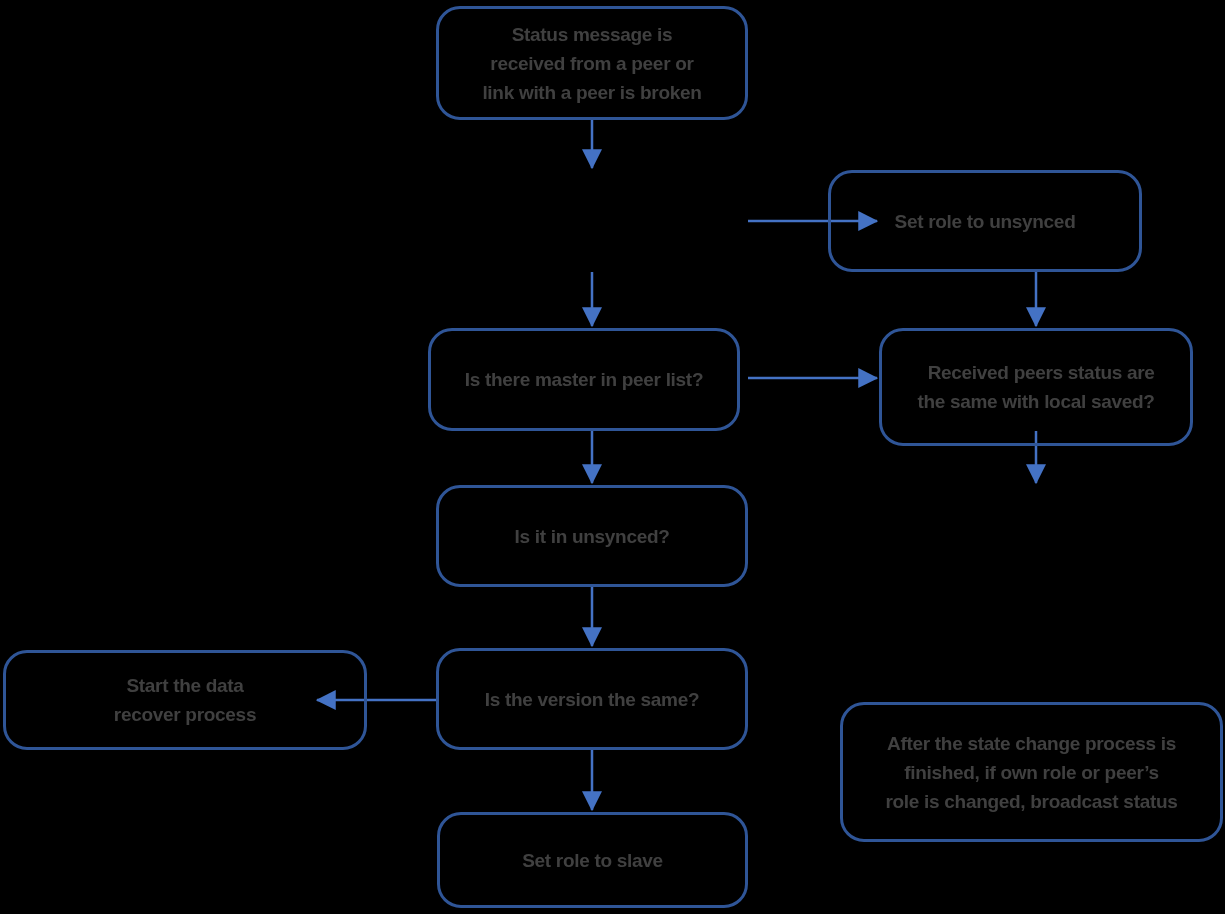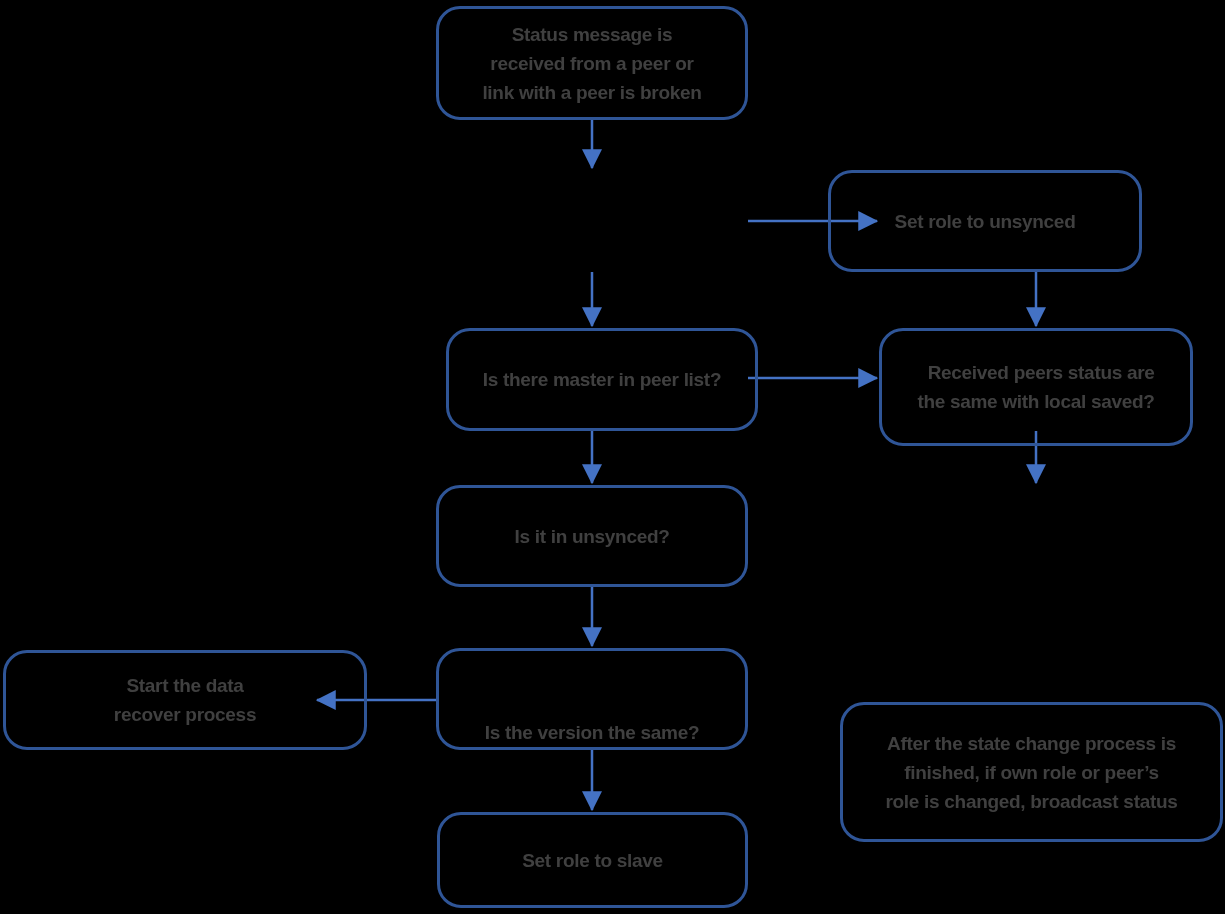--- a/index.html
+++ b/index.html
@@ -32,28 +32,28 @@
     display: flex;
     align-items: center;
     justify-content: center;
     text-align: center;
     color: #404040;
     font-size: 19px;
     font-weight: 700;
     line-height: 29px;
     letter-spacing: -0.3px;
     white-space: pre-line;
-    padding: 0 6px;
+    padding: 8px 6px;
   }
   
   .n-status   { left: 436px; top: 6px;   width: 312px; height: 114px; }
   .n-peers    { left: 436px; top: 170px; width: 312px; height: 102px; }
-  .n-master   { left: 446px; top: 328px; width: 312px; height: 103px; }
+  .n-master   { left: 428px; top: 328px; width: 312px; height: 103px; }
   .n-unsynced { left: 436px; top: 485px; width: 312px; height: 102px; }
-  .n-version  { left: 436px; top: 648px; width: 312px; height: 102px; align-items: flex-end; }
+  .n-version  { left: 436px; top: 648px; width: 312px; height: 102px; }
   .n-slave    { left: 437px; top: 812px; width: 311px; height: 96px; align-items: center;  }
   
   .n-setunsynced { left: 828px; top: 170px; width: 314px; height: 102px; }
   .n-received    { left: 879px; top: 328px; width: 314px; height: 118px; text-align: right; }
   .n-selection   { left: 879px; top: 485px; width: 314px; height: 102px; }
   .n-note        { left: 840px; top: 702px; width: 383px; height: 140px; }
   
   .n-recover  { left: 3px; top: 650px; width: 364px; height: 100px; }
 
   .edge {

